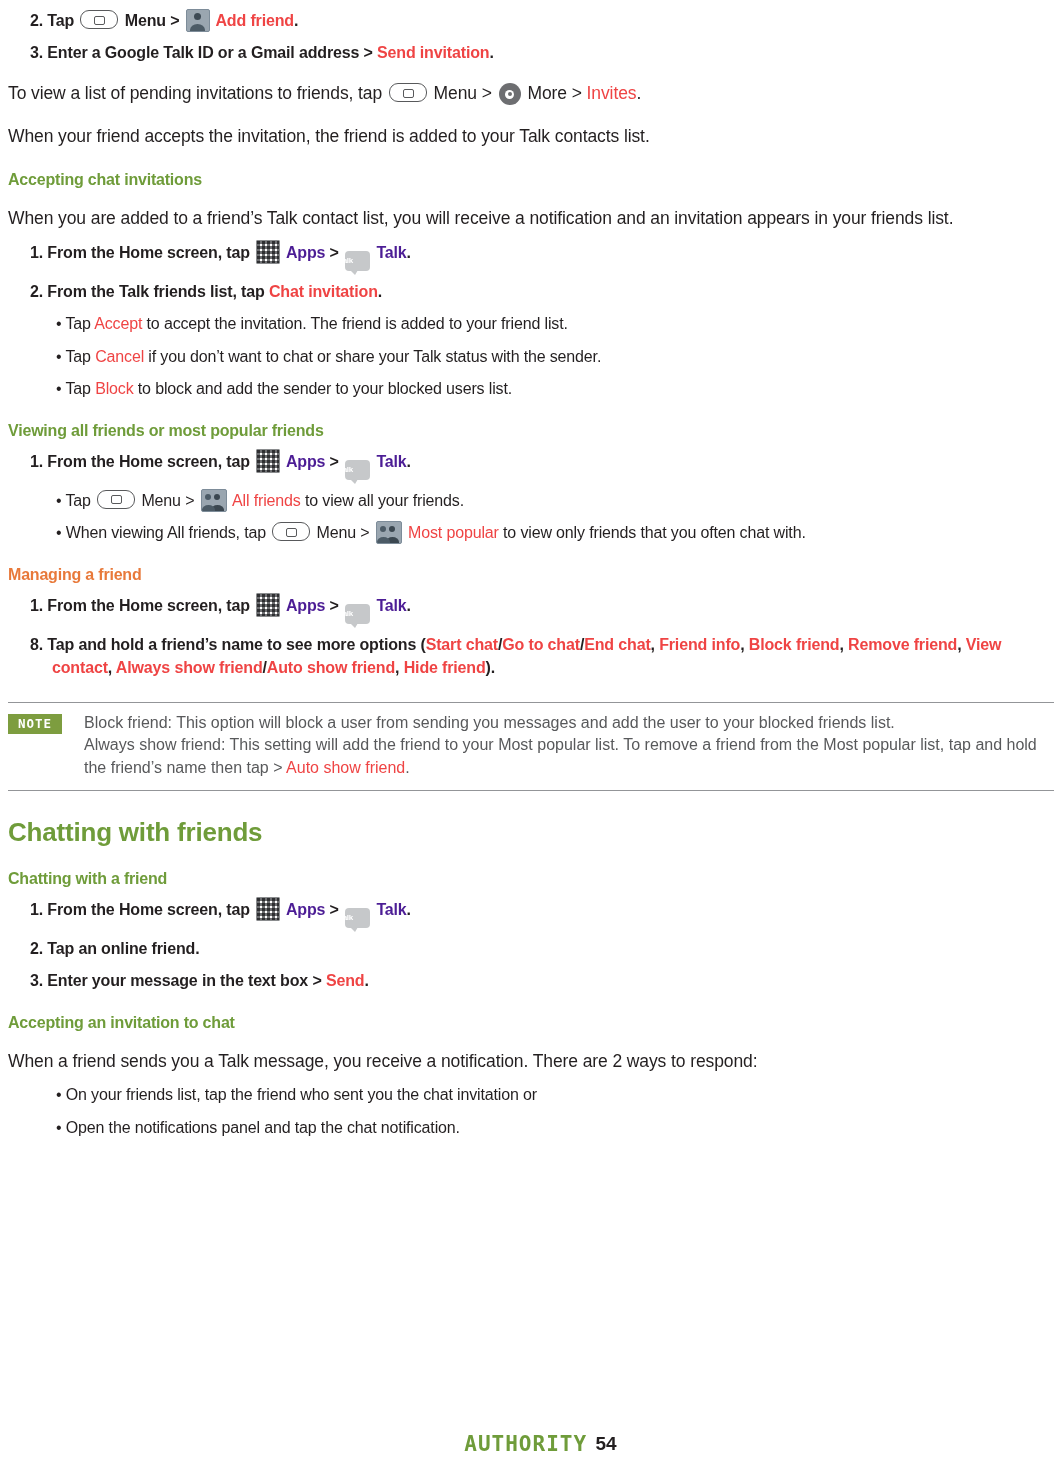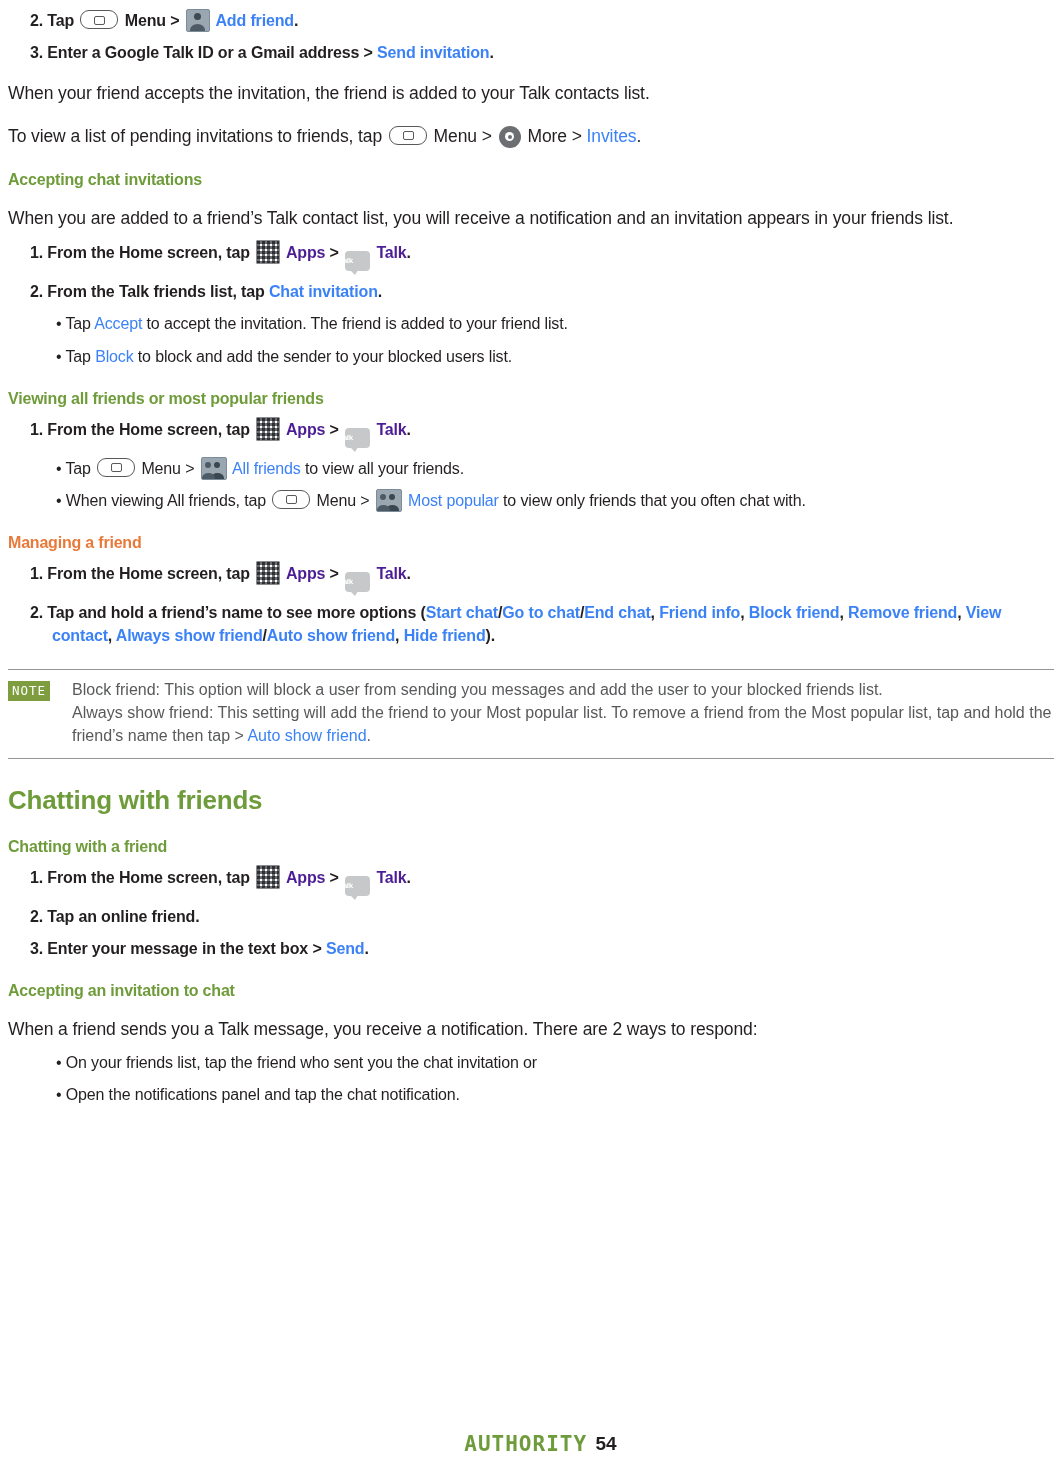--- a/index.html
+++ b/index.html
@@ -70,21 +70,21 @@
     font-size: 16px;
     font-weight: bold;
     color: #e8793a;
     margin: 22px 0 0 0;
     letter-spacing: -0.2px;
   }
   h2.h-sec.green {
     color: #6f9c3a;
   }
 
-  .orange { color: #3b82f6; margin-top: 20px; }
+  .orange { color: #ef4444; margin-top: 20px; }
   .green  { color: #4c1d95; }
 
   
   .icon {
     display: inline-block;
     vertical-align: -4px;
     margin: 0 2px;
   }
   .ic-menu {
     width: 36px;
@@ -245,27 +245,27 @@
   .note {
     margin: 22px 0 0 0;
     border-top: 1.5px solid #939598;
     border-bottom: 1.5px solid #939598;
     padding: 9px 0 10px 0;
     display: flex;
     align-items: flex-start;
   }
   .note-badge {
     flex: 0 0 auto;
-    width: 42px;
+    width: 54px;
     height: 20px;
     background: #7d9d3f;
     color: #ffffff;
     font-family: "DejaVu Sans Mono", monospace;
     font-size: 12.5px;
-    font-weight: normal;
+    font-weight: bold;
     letter-spacing: 1px;
     text-align: center;
     line-height: 20px;
     margin-top: 2px;
   }
   .note-body {
     flex: 1 1 auto;
     padding-left: 22px;
     font-size: 16px;
     line-height: 1.42;
@@ -316,34 +316,34 @@
       <span class="orange">Add friend</span><span>.</span>
     </span>
   </div>
 
   <div class="step">
     <span class="hang">
       <span>3. Enter a Google Talk ID or a Gmail address &gt;</span>
       <span class="orange">Send invitation</span><span>.</span>
     </span>
   </div>
-
-  <p class="para">When your friend accepts the invitation, the friend is added to your Talk contacts list.</p>
 
   <p class="para">
     <span>To view a list of pending invitations to friends, tap</span>
     <span class="icon ic-menu"></span>
     <span>Menu</span>
     <span>&gt;</span>
     <span class="icon ic-more"></span>
     <span>More</span>
     <span>&gt;</span>
     <span class="orange">Invites</span><span>.</span>
   </p>
 
+  <p class="para">When your friend accepts the invitation, the friend is added to your Talk contacts list.</p>
+
   <h2 class="h-sec green">Accepting chat invitations</h2>
 
   <p class="para">When you are added to a friend’s Talk contact list, you will receive a notification and an invitation appears in your friends list.</p>
 
   <div class="step">
     <span class="hang">
       <span>1. From the Home screen, tap</span>
       <span class="icon ic-apps"></span>
       <span class="green">Apps</span>
       <span>&gt;</span>
@@ -361,20 +361,28 @@
 
   <div class="bulletline">
     <span class="hang2">
       <span>•</span>
       <span>Tap</span>
       <span class="orange">Accept</span>
       <span>to accept the invitation. The friend is added to your friend list.</span>
     </span>
   </div>
 
+  <div class="bulletline">
+    <span class="hang2">
+      <span>•</span>
+      <span>Tap</span>
+      <span class="orange">Cancel</span>
+      <span>if you don’t want to chat or share your Talk status with the sender.</span>
+    </span>
+  </div>
 
   <div class="bulletline">
     <span class="hang2">
       <span>•</span>
       <span>Tap</span>
       <span class="orange">Block</span>
       <span>to block and add the sender to your blocked users list.</span>
     </span>
   </div>
 
@@ -425,21 +433,21 @@
       <span class="icon ic-apps"></span>
       <span class="green">Apps</span>
       <span>&gt;</span>
       <span class="icon ic-talk">talk</span>
       <span class="green">Talk</span><span>.</span>
     </span>
   </div>
 
   <div class="step">
     <span class="hang">
-      <span>2. Tap and hold a friend’s name to see more options (</span><span class="orange">Start chat</span><span>/</span><span class="orange">Go to chat</span><span>/</span><span class="orange">End chat</span><span>,</span>
+      <span>8. Tap and hold a friend’s name to see more options (</span><span class="orange">Start chat</span><span>/</span><span class="orange">Go to chat</span><span>/</span><span class="orange">End chat</span><span>,</span>
       <span class="orange">Friend info</span><span>,</span>
       <span class="orange">Block friend</span><span>,</span>
       <span class="orange">Remove friend</span><span>,</span>
       <span class="orange">View contact</span><span>,</span>
       <span class="orange">Always show friend</span><span>/</span><span class="orange">Auto show friend</span><span>,</span>
       <span class="orange">Hide friend</span><span>).</span>
     </span>
   </div>
 
   <div class="note">

